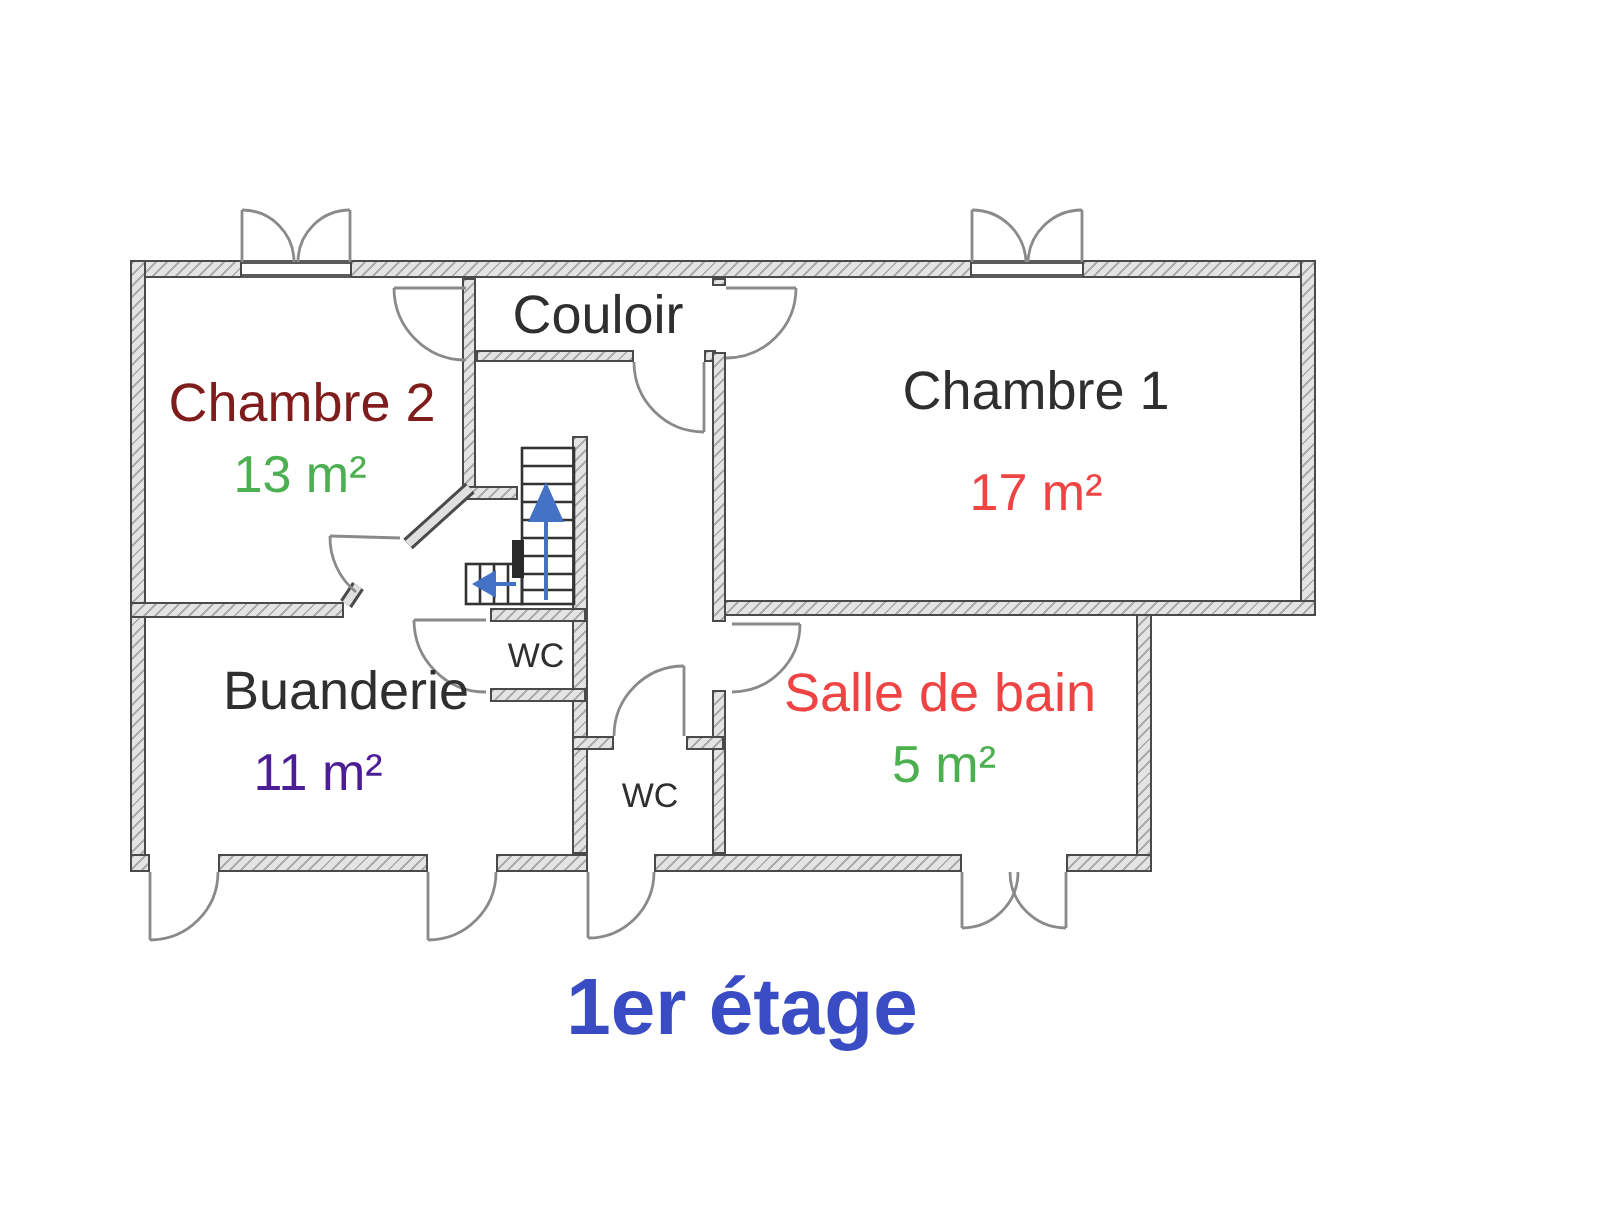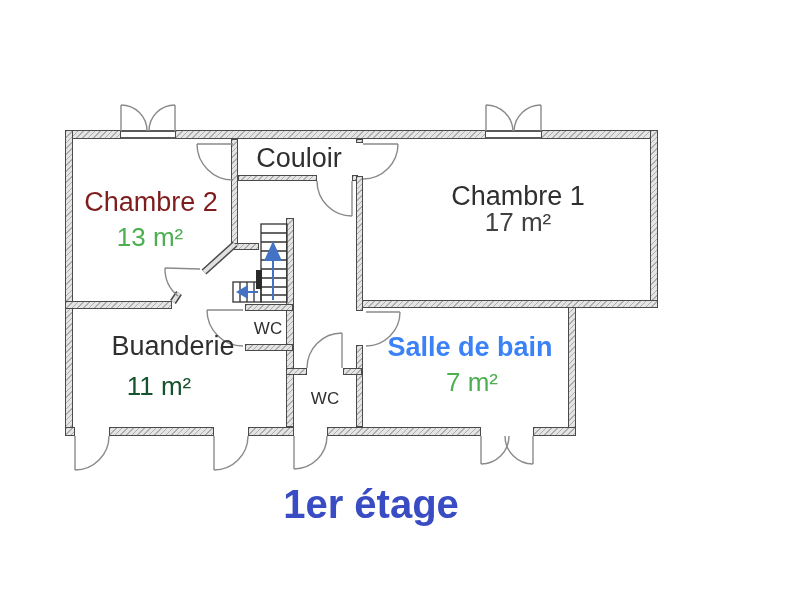--- a/index.html
+++ b/index.html
@@ -164,26 +164,26 @@
       <polygon points="236,292 248,285 248,299" fill="#4472c4"></polygon>
     </g>
   </svg>
 
   <div class="label" style="left: 299px; top: 158px; color: rgb(47, 47, 47);">Couloir</div>
 
   <div class="label" style="left: 151px; top: 202px; color: #7f1d1d;">Chambre 2</div>
   <div class="area" style="left: 150px; top: 237px; color: rgb(76, 175, 80); text-align: right;">13 m²</div>
 
   <div class="label" style="left: 518px; top: 196px; color: rgb(47, 47, 47);">Chambre 1</div>
-  <div class="area" style="left: 518px; top: 222px; color: #404040;">17 m²</div>
+  <div class="area" style="left: 518px; top: 246px; color: #ef4444;">17 m²</div>
 
   <div class="label" style="left: 157px; top: 346px; color: rgb(47, 47, 47); margin-left: 16px;">Buanderie</div>
-  <div class="area" style="left: 159px; top: 386px; color: #14532d;">11 m²</div>
+  <div class="area" style="left: 159px; top: 386px; color: #4c1d95;">11 m²</div>
 
   <div class="label small" style="left: 268px; top: 328px; color: rgb(47, 47, 47);">WC</div>
   <div class="label small" style="left: 325px; top: 398px; color: rgb(47, 47, 47);">WC</div>
 
-  <div class="label" style="left: 470px; top: 347px; color: #3b82f6; font-weight: bold;">Salle de bain</div>
-  <div class="area" style="left: 472px; top: 382px; color: rgb(76, 175, 80);">7 m²</div>
+  <div class="label" style="left: 470px; top: 347px; color: #ef4444;">Salle de bain</div>
+  <div class="area" style="left: 472px; top: 382px; color: rgb(76, 175, 80);">5 m²</div>
 
   <div class="title" style="left: 371px; top: 504px; color: rgb(58, 76, 195);">1er étage</div>
 
 </div>
 
 </body></html>

